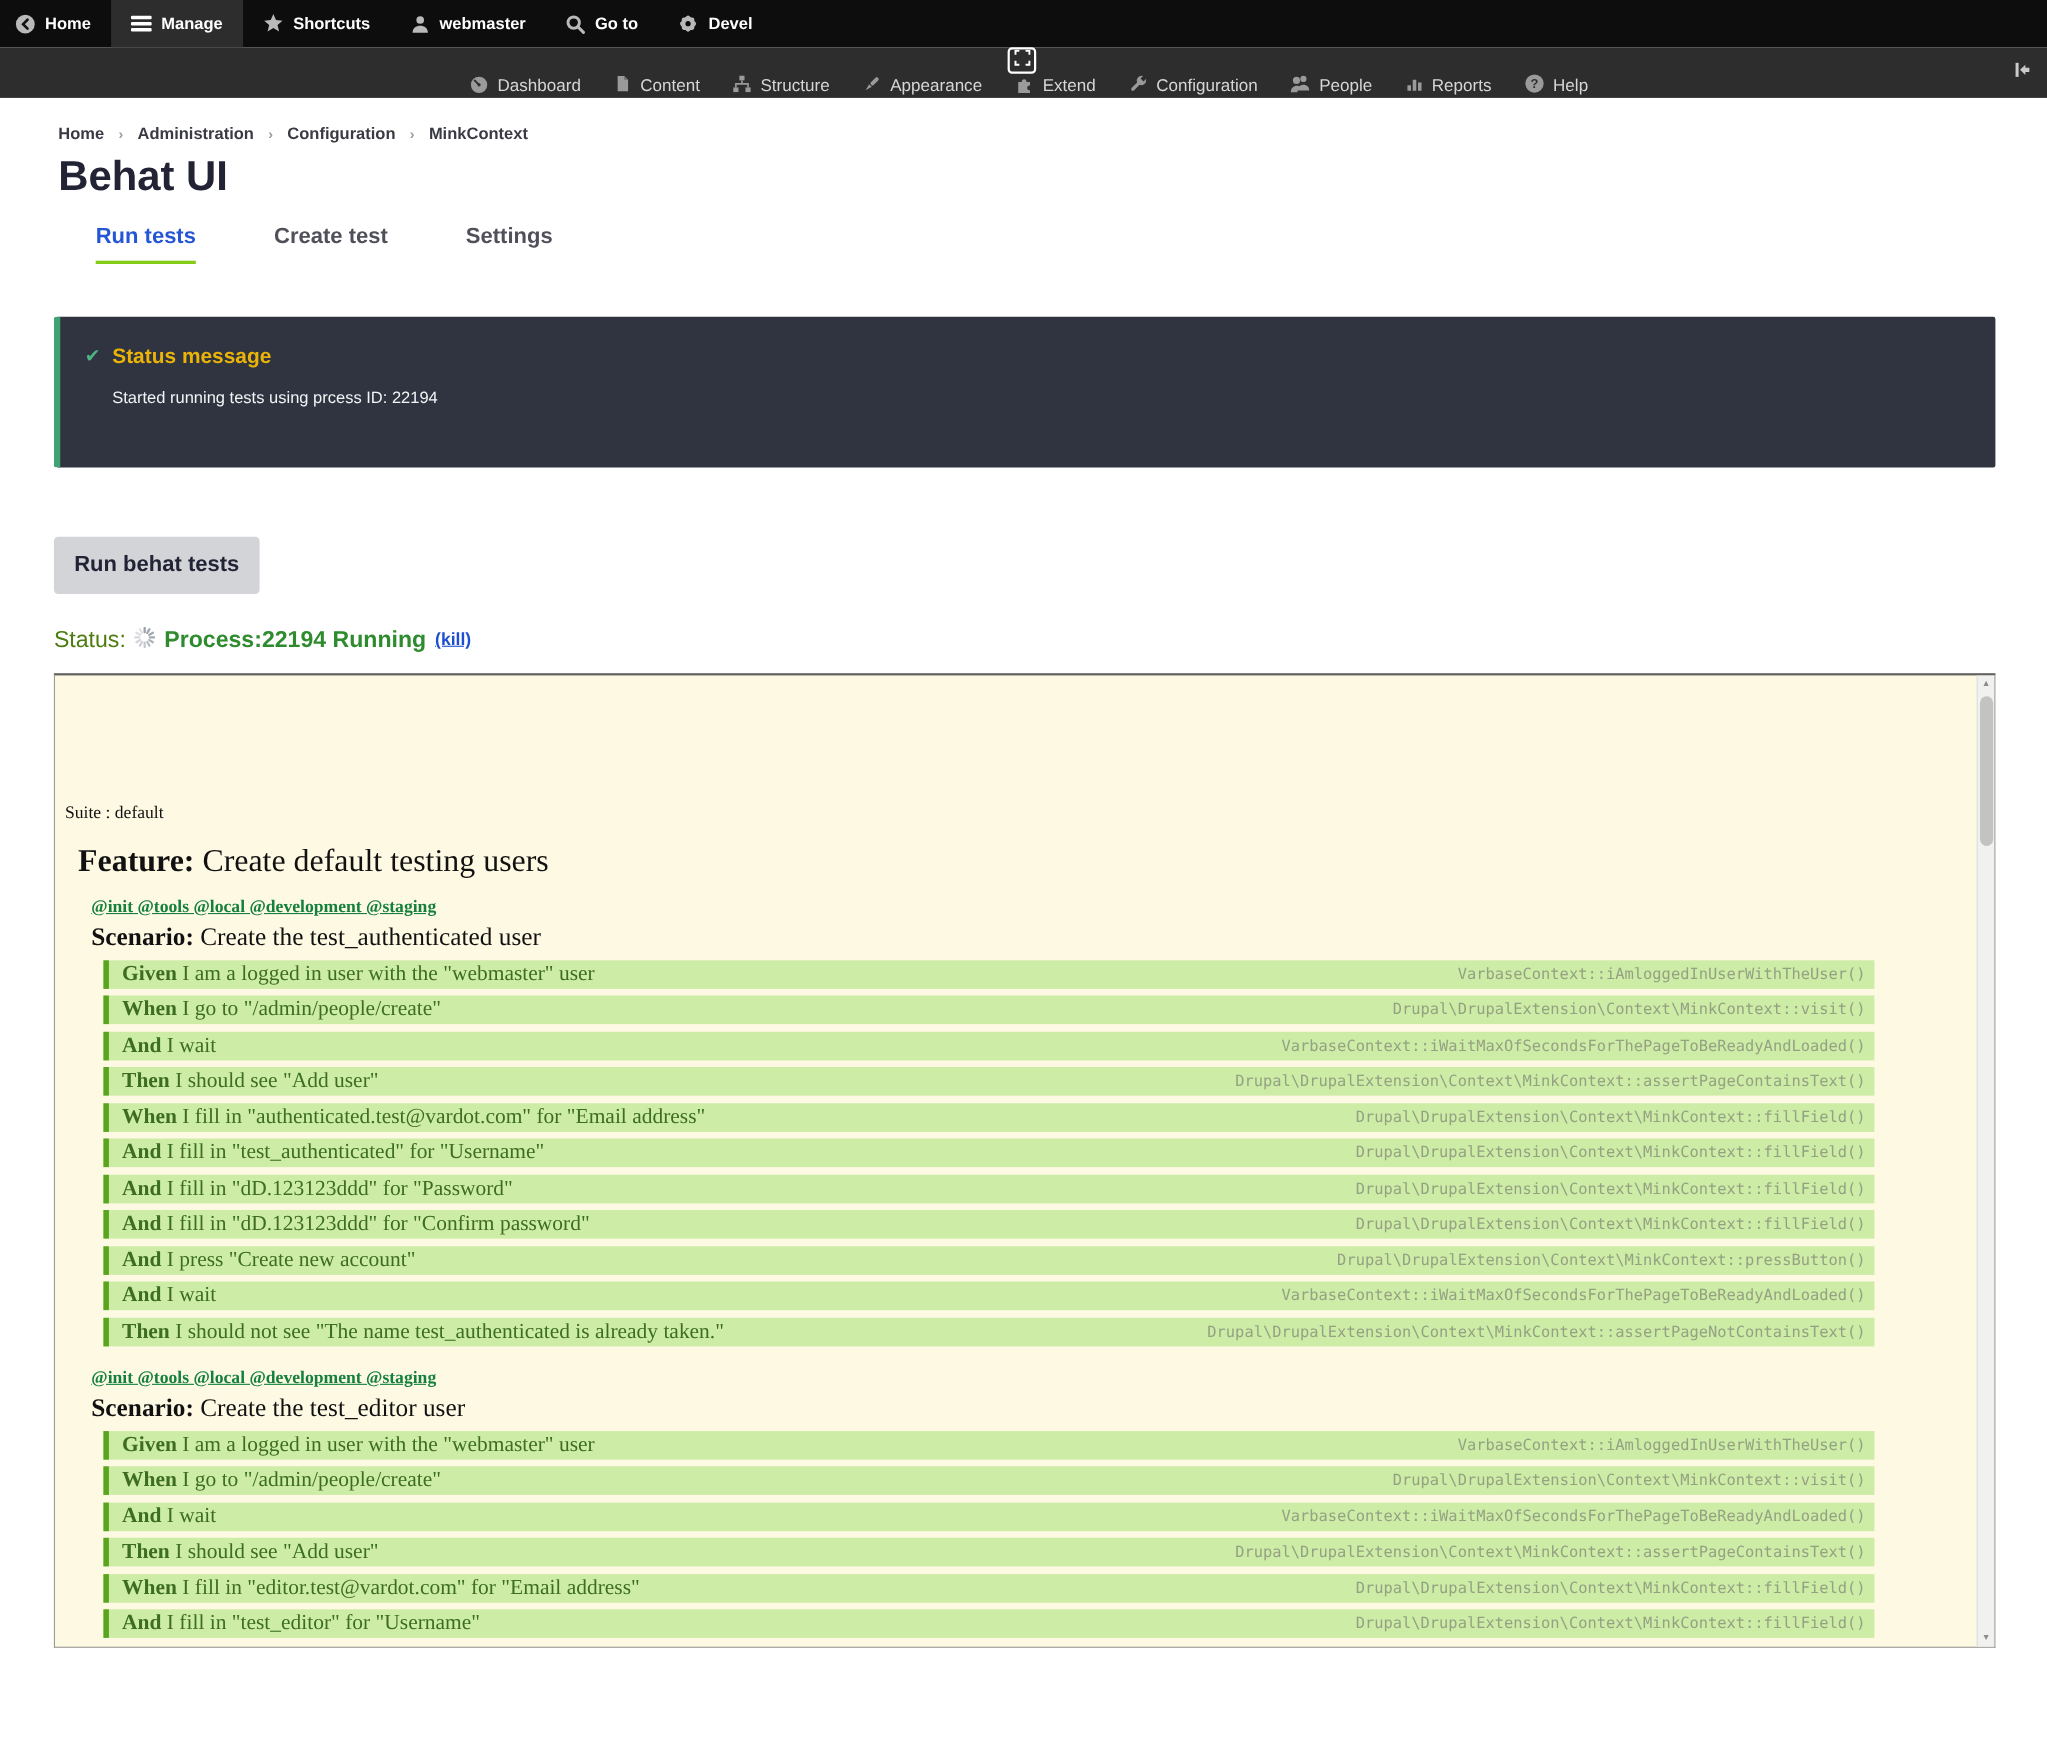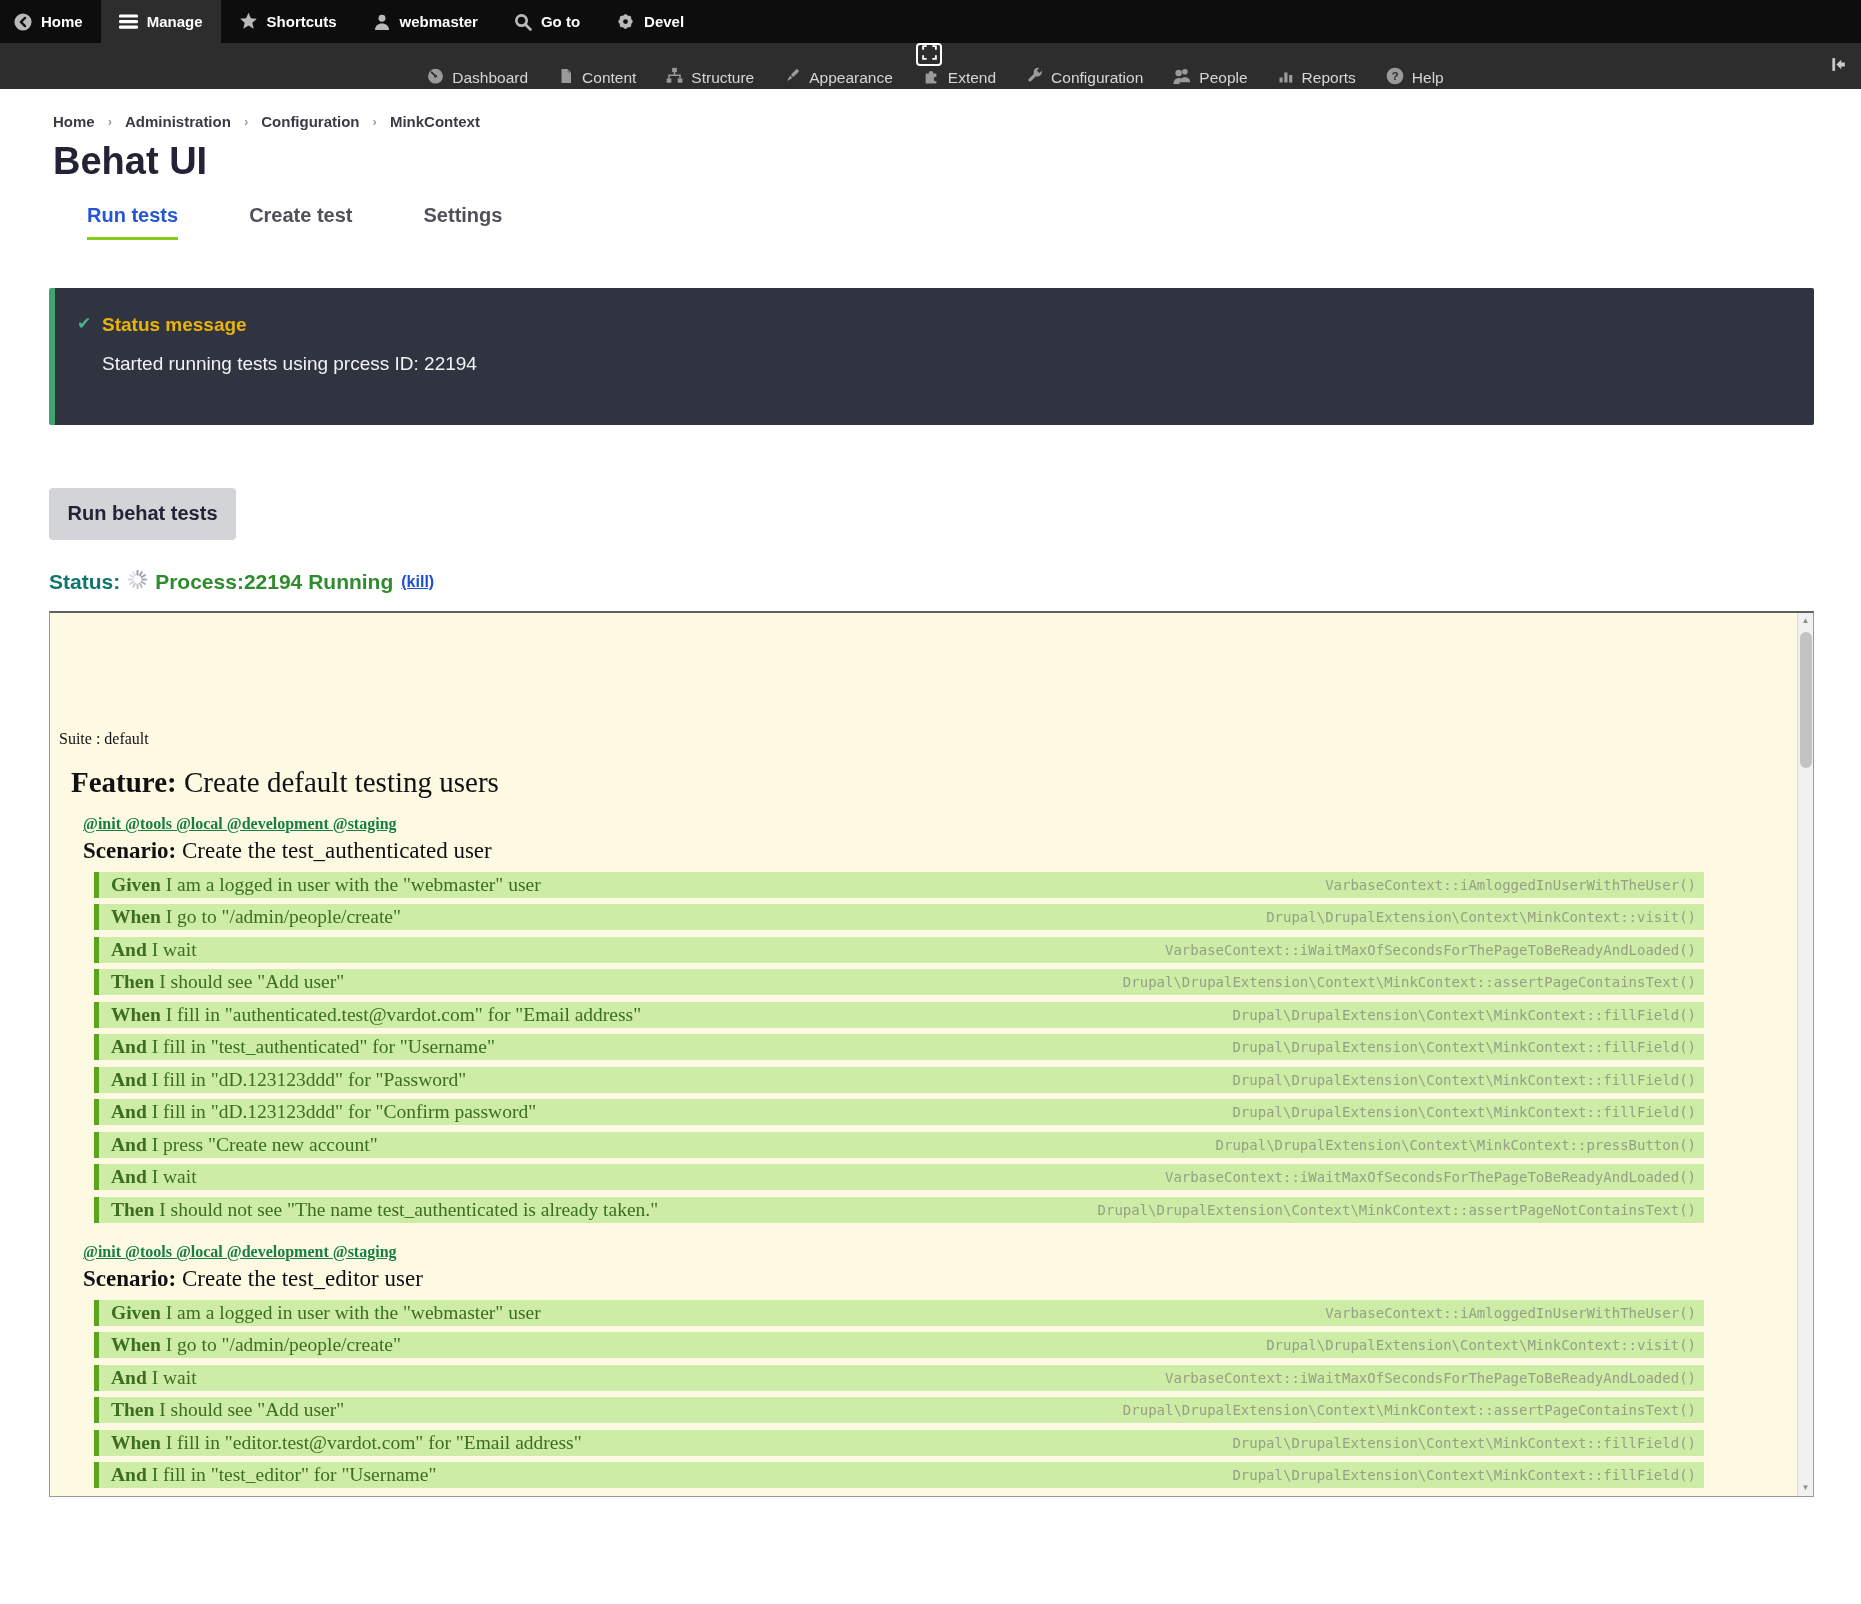--- a/index.html
+++ b/index.html
@@ -30,28 +30,28 @@
 
   
   .tabs { margin:20px 0 0 38px; display:flex; gap:71px; }
   .tab { font-size:20px; font-weight:bold; color:#50505a; padding-bottom:10px; cursor:pointer; }
   .tab.active { color:#2456d5; border-bottom:3px solid #84cc16; }
 
   
   .status-box { margin-top:48px; width:1765px; height:137px; background:#2f3440; border-left:6px solid #3fa372; border-radius:2px; position:relative; }
   .sm-check { position:absolute; left:22px; top:25px; color:#4db483; font-size:17px; }
   .sm-title { padding:26px 0 0 47px; font-size:19px; font-weight:bold; color:#eab308; }
-  .sm-body { padding:17px 0 0 47px; font-size:19px; color:#f2f3f5; }
+  .sm-body { padding:17px 0 0 47px; font-size:15px; color:#f2f3f5; }
 
   
   .run-btn { display:block; margin-top:63px; width:187px; height:52px; background:#d3d4d8; border:none; border-radius:4px; font-size:20px; font-weight:bold; color:#232336; font-family:"Liberation Sans", sans-serif; cursor:pointer; }
 
   
   .status-line { margin-top:30px; display:flex; align-items:center; gap:8px; font-size:21px; }
-  .sl-label { font-weight:bold; color:#0f766e; }
+  .sl-label { font-weight:normal; color:#4d7c0f; }
   .sl-process { font-weight:bold; color:#2e8b2e; }
   .sl-kill { font-size:16px; font-weight:bold; color:#1d4fd0; text-decoration:underline; cursor:pointer; }
 
   
   .panel { margin-top:17px; width:1765px; height:886px; background:#fdf9e3; border:1px solid #9a9a9a; border-top:2px solid #606060; position:relative; overflow:hidden; font-family:"Liberation Serif","DejaVu Serif",serif; color:#111; }
   .panel-inner { position:absolute; top:0; left:0; right:16px; bottom:0; overflow:hidden; }
   .suite-line { margin:117px 0 0 9px; font-size:16px; }
   .feature-line { margin:18px 0 0 21px; font-size:29px; }
   .kw { font-weight:bold; }
   #scenarios { margin-left:33px; }

